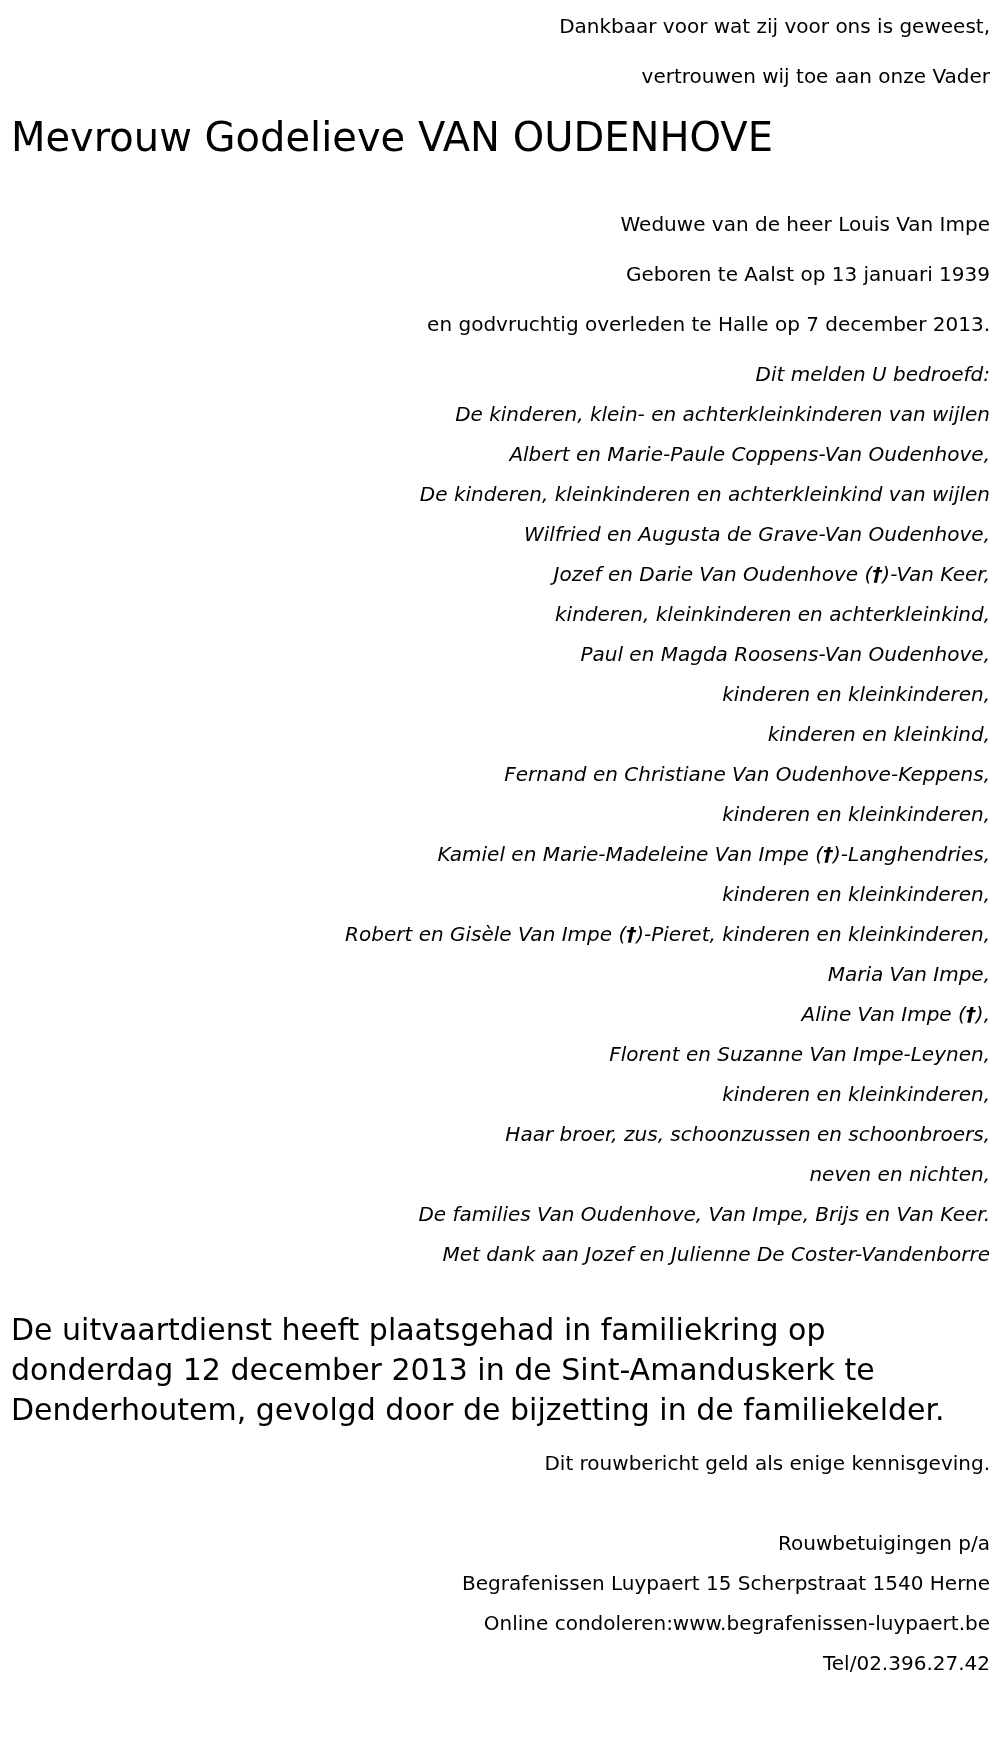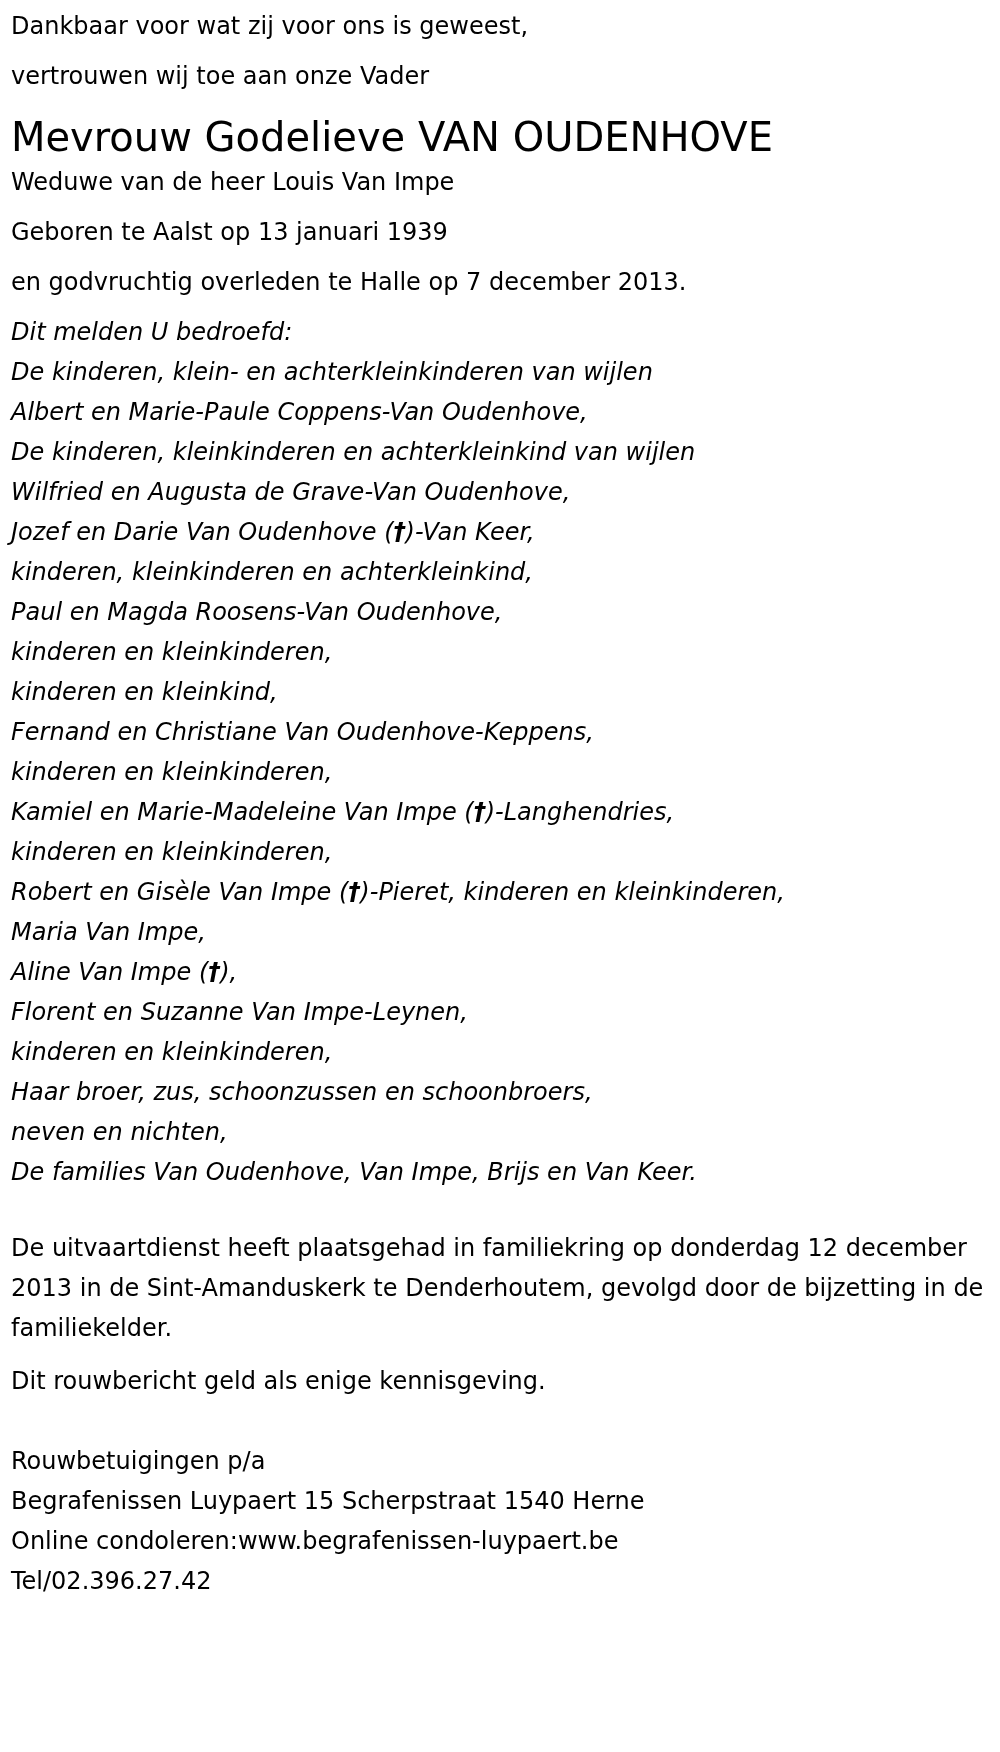--- a/index.html
+++ b/index.html
@@ -14,39 +14,40 @@
       color: #000000;
       font-family: "DejaVu Sans", sans-serif;
     }
     .page {
       padding: 6px 10px 0 11px;
       box-sizing: border-box;
       width: 1000px;
     }
     .line {
       display: block;
-      font-size: 24px;
+      font-size: 20px;
       line-height: 40px;
       margin: 0;
       white-space: nowrap;
+      text-align: right;
     }
     .para {
-      font-size: 24px;
+      font-size: 30px;
       line-height: 40px;
       margin: 0;
     }
     .intro-2 { margin-top: 10px; }
     .title {
       font-size: 40px;
       font-weight: normal;
       line-height: 50px;
       margin: 16px 0 0 0;
       white-space: nowrap;
     }
-    .info-first { }
+    .info-first { margin-top: 42px; }
     .info { margin-top: 10px; }
     .announce { margin-top: 10px; font-style: italic; }
     .funeral {
       margin-top: 36px;
       width: 978px;
     }
     .notice { margin-top: 13px; }
     .contact { margin-top: 40px; }
     .dagger { font-weight: bold; }
   </style>
@@ -81,20 +82,21 @@
       <p class="line">Kamiel en Marie-Madeleine Van Impe (<span class="dagger">†</span>)-Langhendries,</p>
       <p class="line">kinderen en kleinkinderen,</p>
       <p class="line">Robert en Gisèle Van Impe (<span class="dagger">†</span>)-Pieret, kinderen en kleinkinderen,</p>
       <p class="line">Maria Van Impe,</p>
       <p class="line">Aline Van Impe (<span class="dagger">†</span>),</p>
       <p class="line">Florent en Suzanne Van Impe-Leynen,</p>
       <p class="line">kinderen en kleinkinderen,</p>
       <p class="line">Haar broer, zus, schoonzussen en schoonbroers,</p>
       <p class="line">neven en nichten,</p>
       <p class="line">De families Van Oudenhove, Van Impe, Brijs en Van Keer.</p>
+      <p class="line">Met dank aan Jozef en Julienne De Coster-Vandenborre</p>
     </div>
   </div>
 
   <p class="para funeral">De uitvaartdienst heeft plaatsgehad in familiekring op donderdag 12 december 2013 in de Sint-Amanduskerk te Denderhoutem, gevolgd door de bijzetting in de familiekelder.</p>
   <p class="line notice">Dit rouwbericht geld als enige kennisgeving.</p>
 
   <div class="contact">
     <p class="line">Rouwbetuigingen p/a</p>
     <p class="line">Begrafenissen Luypaert 15 Scherpstraat 1540 Herne</p>
     <p class="line">Online condoleren:www.begrafenissen-luypaert.be</p>

